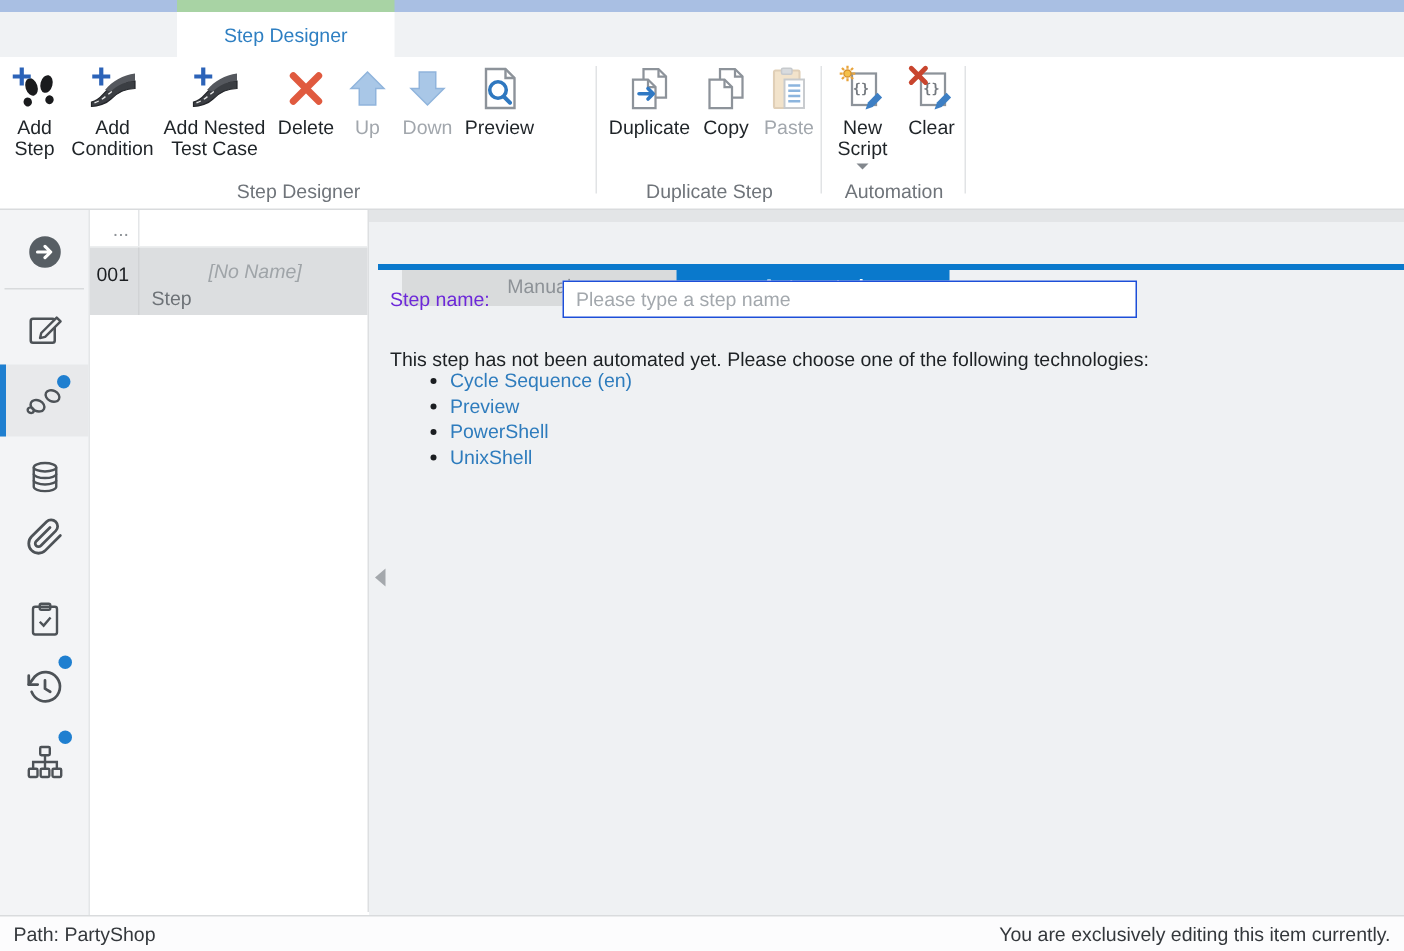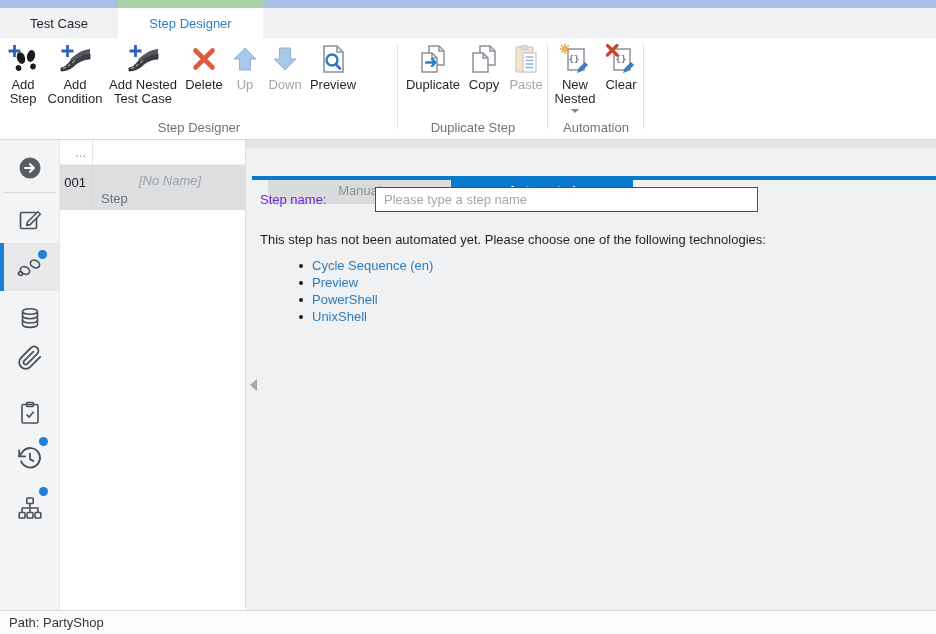--- a/index.html
+++ b/index.html
@@ -65,21 +65,21 @@
   .etab { width:183px; display:flex; align-items:center; justify-content:center; font-size:13px; cursor:default; }
   .etab.manual { background:#d9dbdc; color:#8d9297; }
   .etab.automated { background:#0a79cc; color:#ffffff; font-weight:bold; width:182px; }
   .eline { position:absolute; left:6px; top:36px; width:684px; height:4px; background:#0a79cc; }
   .sn-label { position:absolute; left:14px; top:52px; font-size:13px; color:#6d28d9; }
   .sn-input { position:absolute; left:129px; top:47px; width:383px; height:25px; border:1px solid #1d4ed8;
               background:#ffffff; font-size:13px; padding:0 8px; color:#23262a;
               font-family:"Liberation Sans", sans-serif; outline:none; }
   .sn-input::placeholder { color:#a3a8ad; opacity:1; }
   .info-text { position:absolute; left:14px; top:81px; font-size:13px; color:#1d2124;margin-top:11px; }
-  .tech-list { position:absolute; left:41px; top:105px; margin:12px; padding:0; list-style:none; }
+  .tech-list { position:absolute; left:41px; top:105px; margin:0; padding:0; list-style:none; }
   .tech-item { height:17px; display:flex; align-items:center; font-size:13px; }
   .tech-item::before { content:''; width:4px; height:4px; border-radius:50%; background:#1b1e21;
                        margin-right:9px; flex:none; }
   .tech-link { color:#2e7cbd; text-decoration:none; cursor:pointer; }
 
   
   .splitter-arrow { position:absolute; left:250px; top:379px; width:0; height:0;
                     border-top:6px solid transparent; border-bottom:6px solid transparent;
                     border-right:7px solid #a4a8ac; }
 
@@ -88,23 +88,20 @@
                border-top:1px solid #d9dbdd; display:flex; align-items:center;
                justify-content:space-between; padding:0 9px; font-size:13px; color:#34383c; }
 </style>
 </head>
 <body>
 
 <div class="top-strip"></div>
 <div class="top-strip-green"></div>
 
 <div class="tab-row">
-  <div class="app-tab testcase">
-    <span>Test Case</span>
-  </div>
   <div class="app-tab stepdesigner">
     <span>Step Designer</span>
   </div>
 </div>
 
 <div class="ribbon">
 
   <div class="rgroup" style="width:398px">
     <div class="btns">
       <div class="rbtn" style="width:46px">
@@ -237,21 +234,21 @@
           <svg width="32" height="32" viewBox="0 0 32 32">
             <rect x="9" y="6" width="16" height="21" fill="#ffffff" stroke="#8d939a" stroke-width="1.5"></rect>
             <text x="15" y="19" font-size="9" font-weight="bold" fill="#74797f" text-anchor="middle" font-family="DejaVu Sans Mono, monospace">{}</text>
             <g stroke="#e9a43b" stroke-width="1.5">
               <path d="M6 0.8v2M6 9.2v2M0.8 6h2M9.2 6h2M2.3 2.3l1.4 1.4M8.3 8.3l1.4 1.4M9.7 2.3L8.3 3.7M3.7 8.3L2.3 9.7"></path>
             </g>
             <circle cx="6" cy="6" r="2.4" fill="#f4c04a" stroke="#d8932d"></circle>
             <path d="M18 30l1.7-4.8 6.3-6.3 3.1 3.1-6.3 6.3z" fill="#3d7fc4"></path>
           </svg>
         </div>
-        <div class="lbl">New Nested</div>
+        <div class="lbl">New Script</div>
         <div class="caret-down"></div>
       </div>
 
       <div class="rbtn" style="width:42px">
         <div class="icn">
           <svg width="32" height="32" viewBox="0 0 32 32">
             <rect x="9" y="6" width="16" height="21" fill="#ffffff" stroke="#8d939a" stroke-width="1.5"></rect>
             <text x="16" y="19" font-size="9" font-weight="bold" fill="#74797f" text-anchor="middle" font-family="DejaVu Sans Mono, monospace">{}</text>
             <path d="M2.5 2.5l9.5 9.5M12 2.5L2.5 12" stroke="#c8452e" stroke-width="3.2" stroke-linecap="round"></path>
             <path d="M18 30l1.7-4.8 6.3-6.3 3.1 3.1-6.3 6.3z" fill="#3d7fc4"></path>
@@ -391,13 +388,14 @@
       <li class="tech-item">
         <a class="tech-link">UnixShell</a>
       </li>
     </ul>
 </div>
 
 <div class="splitter-arrow"></div>
 
 <div class="statusbar">
   <span>Path: PartyShop</span>
+  <span>You are exclusively editing this item currently.</span>
 </div>
 
 </body></html>

